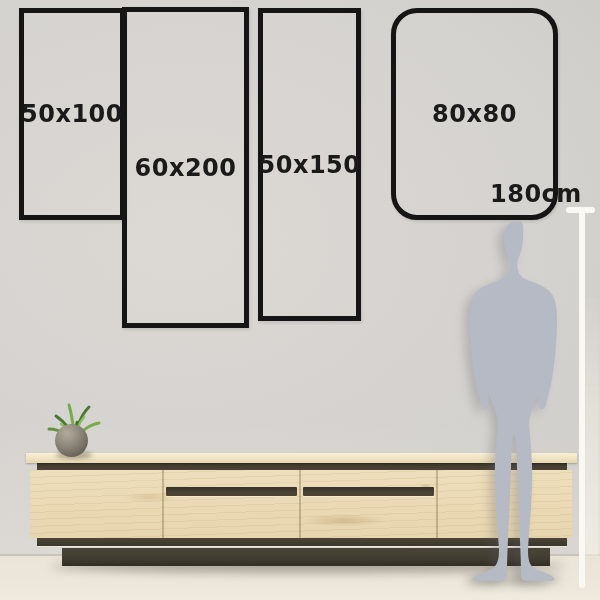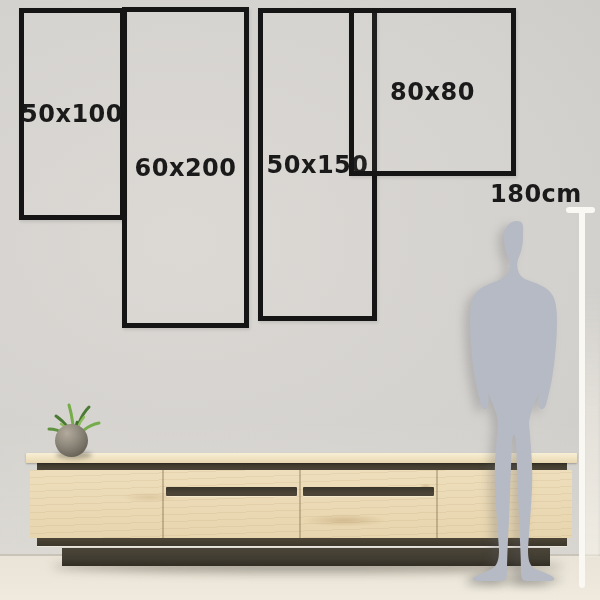--- a/index.html
+++ b/index.html
@@ -13,22 +13,22 @@
   
   .frame{
     position:absolute;box-sizing:border-box;
     border:5px solid var(--frame-border,#151515);
     display:flex;align-items:center;justify-content:center;
     background:rgba(255,255,255,0.04);
     box-shadow:1px 2px 3px rgba(0,0,0,0.10);
   }
   .f1{left:8px;top:8px;width:106px;height:212px;margin-left:11px;}
   .f2{left:122px;top:7px;width:127px;height:321px;}
-  .f3{left:258px;top:8px;width:119px;height:313px;}
-  .f4{left:349px;top:8px;width:167px;height:168px;}
+  .f3{left:258px;top:8px;width:103px;height:313px;}
+  .f4{left:391px;top:8px;width:167px;height:212px;border-radius:26px;}
   .frame-label{
     font-size:24px;font-weight:600;letter-spacing:.5px;
     color:var(--label-text,#1a1a1a);
   }
   
   .ruler-label{
     position:absolute;left:490px;top:180px;width:88px;text-align:right;
     font-size:24px;font-weight:600;color:var(--label-text,#1a1a1a);letter-spacing:.5px;
   }
   .ruler-cap{

